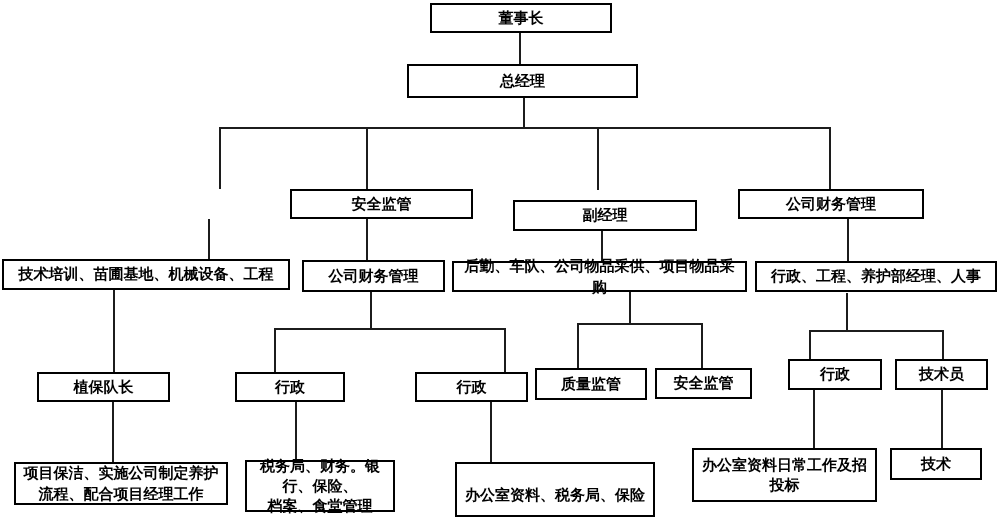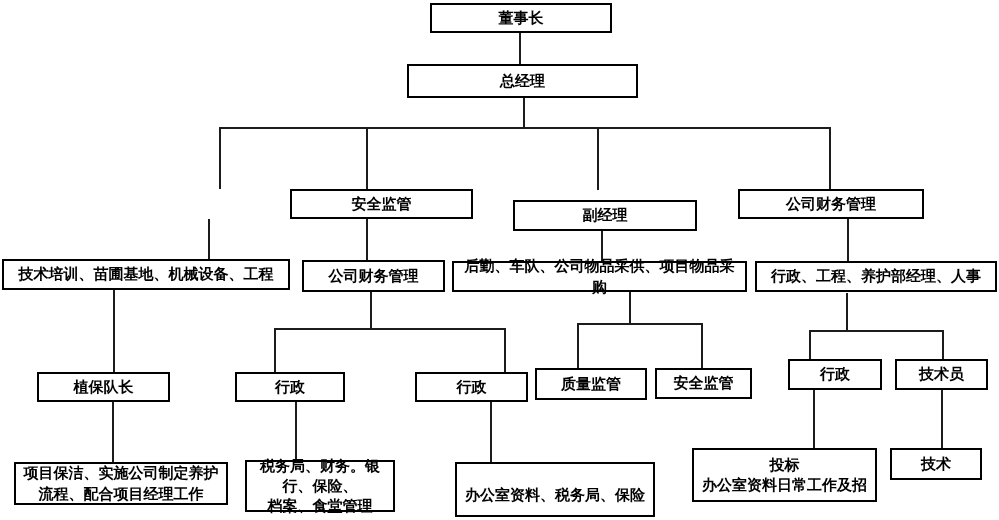--- a/index.html
+++ b/index.html
@@ -146,21 +146,21 @@
     <div class="lines">
       <div>税务局、财务。银行、保险、</div>
       <div>档案、食堂管理</div>
     </div>
   </div>
   <div class="box top-align" style="left:455px;top:462px;width:200px;height:55px">
     <span>办公室资料、税务局、保险</span>
   </div>
   <div class="box" style="left:692px;top:448px;width:185px;height:54px">
     <div class="lines">
+      <div>办公室资料日常工作及招</div>
       <div>投标</div>
-      <div>办公室资料日常工作及招</div>
     </div>
   </div>
   <div class="box" style="left:890px;top:448px;width:92px;height:32px">
     <span>技术</span>
   </div>
 
 </div>
 
 </body></html>

